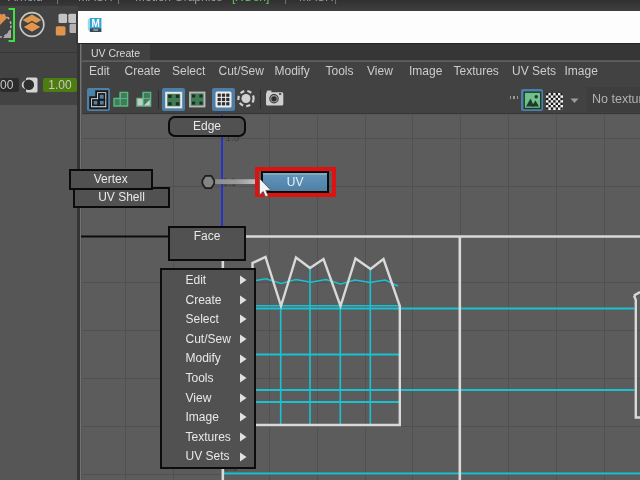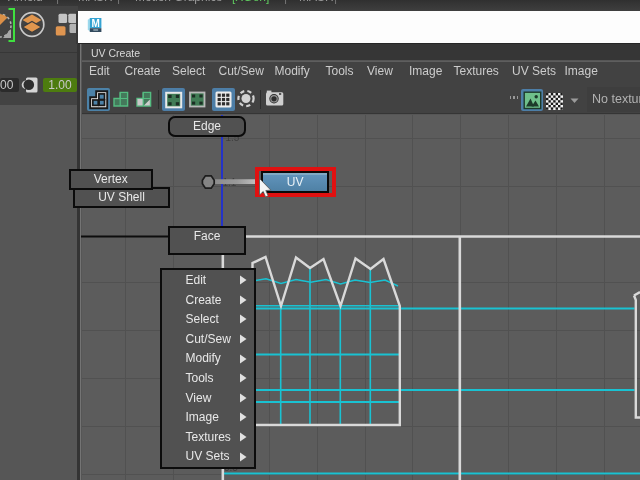--- a/index.html
+++ b/index.html
@@ -285,21 +285,21 @@
   <path d="M 81 236.5 H 168" stroke="#0d0d0d" stroke-width="2.2" fill="none"></path>
 </svg>
 
 <div class="abs" style="left:225.5px;top:131.5px;color:#3e3e3e;font-size:10px;">1.5</div>
 <div class="abs" style="left:222.5px;top:177px;color:#3e3e3e;font-size:10px;">1.1</div>
 <div class="abs" style="left:224px;top:462px;color:#3e3e3e;font-size:10px;">0.5</div>
 
 <div class="box" style="left:168px;top:115.8px;width:78px;height:21px;line-height:17px;border-radius:7px;">Edge</div>
 <div class="box" style="left:73px;top:140px;width:97px;height:21px;line-height:17px;margin-top:47px;">UV Shell</div>
 <div class="box" style="left:68.5px;top:169px;width:84.5px;height:21px;line-height:17px;">Vertex</div>
-<div class="box" style="left:168px;top:226px;width:78px;height:29px;line-height:16.5px;">Face</div>
+<div class="box" style="left:168px;top:226px;width:78px;height:35px;line-height:16.5px;">Face</div>
 
 <svg class="abs" style="left:197.5px;top:171.8px;pointer-events:none;" width="62" height="22" viewBox="0 0 62 22">
   <defs>
       <linearGradient id="barg" x1="0" y1="0" x2="1" y2="0">
     <stop offset="0" stop-color="#8b8b8b"></stop>
         <stop offset="0.55" stop-color="#9a9a9a"></stop>
     <stop offset="1" stop-color="#c2c2c2"></stop>
       </linearGradient>
     </defs>
   <rect x="14" y="7.3" width="45.5" height="4.8" rx="2" fill="url(#barg)"></rect>

